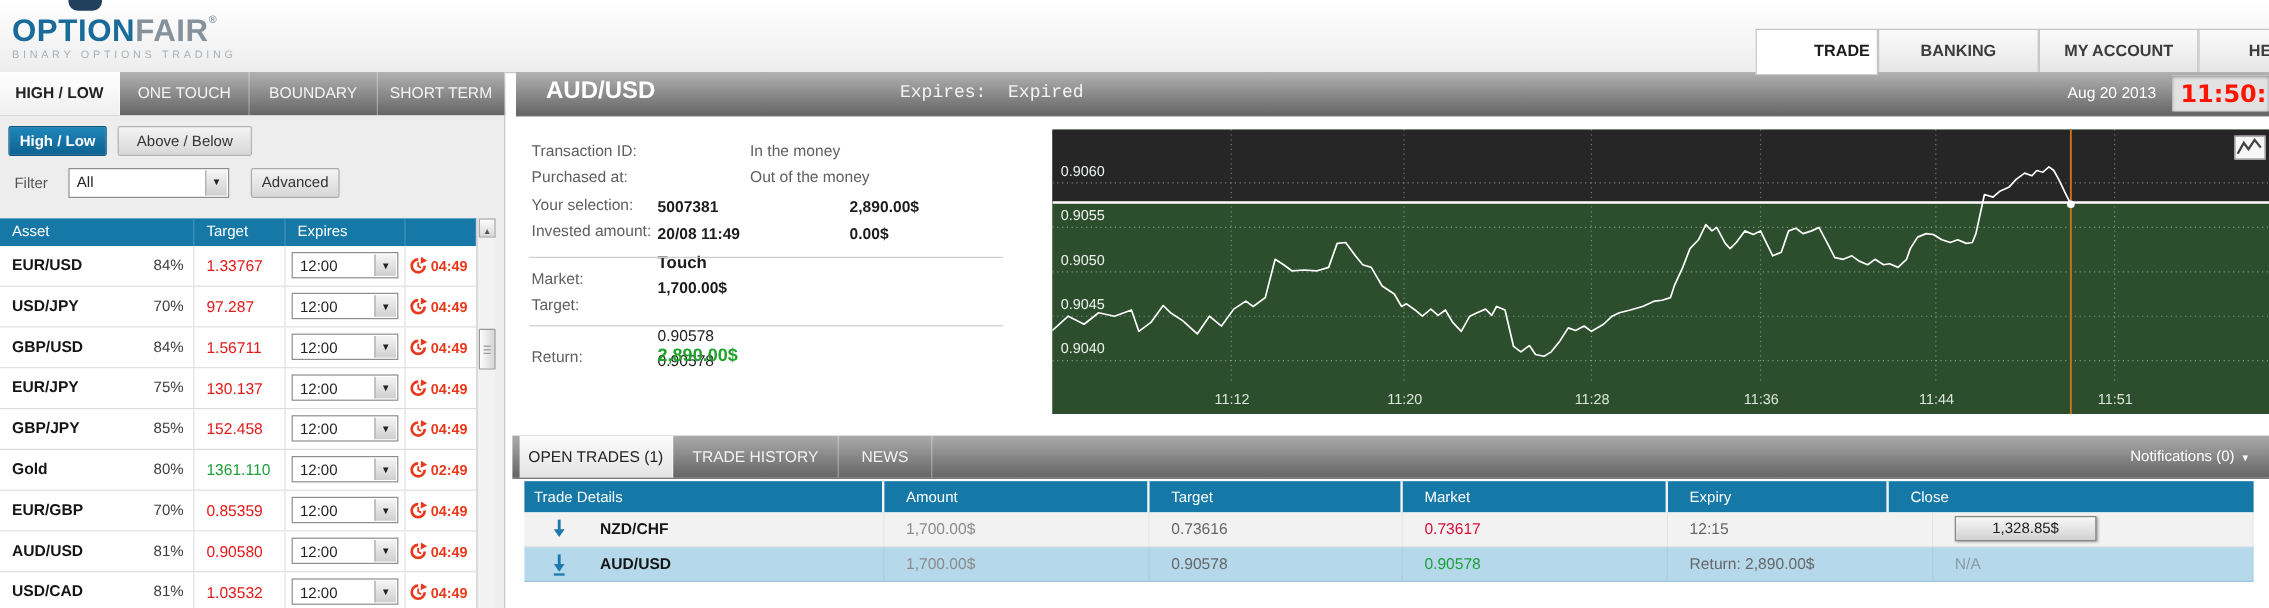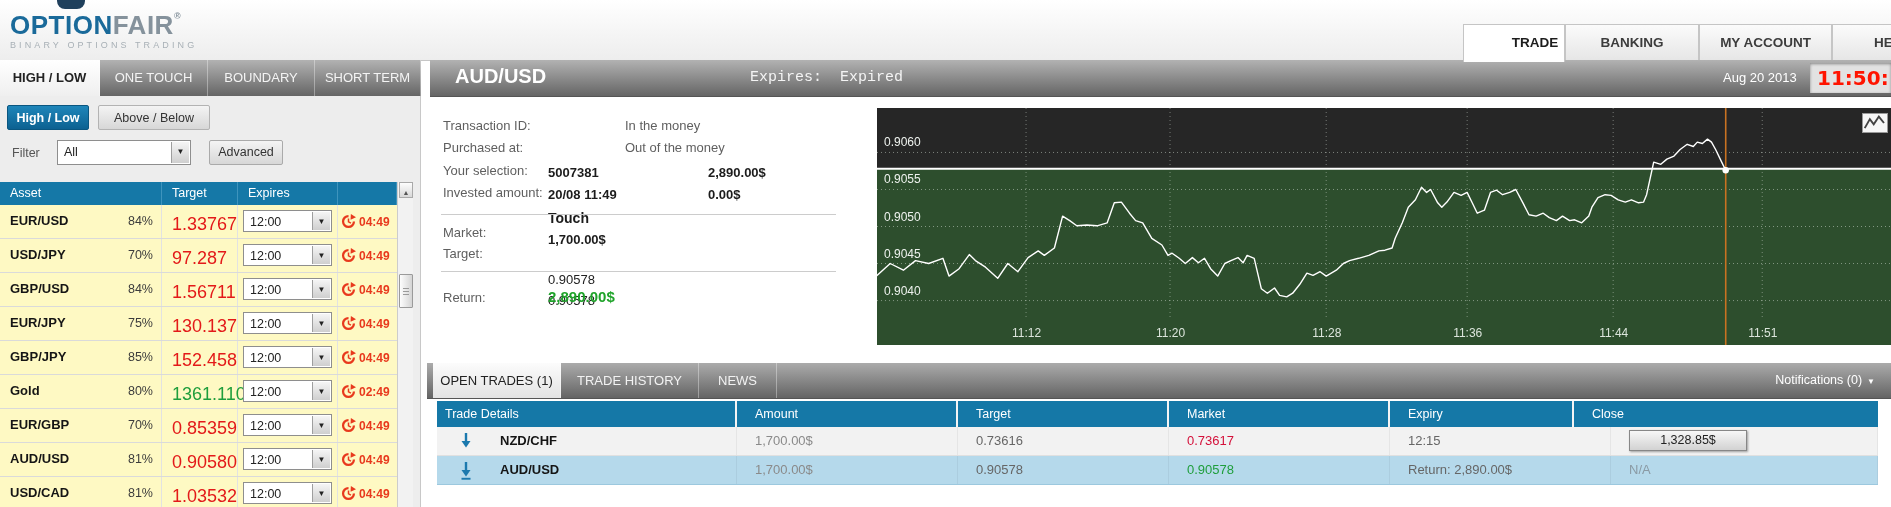--- a/index.html
+++ b/index.html
@@ -56,27 +56,27 @@
     background:linear-gradient(#f5f5f5,#cfcfcf);border-left:1px solid #9e9e9e;text-align:center;cursor:pointer;}
   .sel-btn b{font-size:8px;color:#222;line-height:20px;font-weight:normal;}
   #filter-select{left:57px;top:44px;width:134px;height:25px;}
   #advanced-btn{position:absolute;left:209px;top:44px;width:74px;height:25px;line-height:23px;
     background:linear-gradient(#f4f4f4,#d7d7d7);border:1px solid #aaa;border-radius:2px;text-align:center;
     font-size:12.5px;color:#333;box-sizing:border-box;cursor:pointer;}
   #asset-header{position:absolute;left:0;top:86px;width:397px;height:23px;background:#1578a7;display:flex;}
   #asset-header div{color:#fff;font-size:12.5px;line-height:23px;padding-left:10px;box-sizing:border-box;
     border-right:1px solid #3e94bd;}
   #asset-rows{position:absolute;left:0;top:109px;width:397px;height:302px;overflow:hidden;}
-  .arow{position:relative;height:33px;border-bottom:1px solid #dadada;background:#fef9c3;cursor:pointer;}
+  .arow{position:relative;height:33px;border-bottom:1px solid #dadada;background:#ffffff;cursor:pointer;}
   .arow .cell{position:absolute;top:0;height:100%;border-right:1px solid #e2e2e2;box-sizing:border-box;}
   .a-c1{left:0;width:162px;}  .a-c2{left:162px;width:76px;}
   .a-c3{left:238px;width:100px;} .a-c4{left:338px;width:59px;border-right:none!important;}
   .a-name{position:absolute;left:10px;top:8px;font-weight:bold;font-size:13px;color:#151515;}
   .a-pct{position:absolute;right:8px;top:9px;font-size:12.5px;color:#3c3c3c;}
-  .a-target{position:absolute;left:10px;top:9px;font-size:18px;}
+  .a-target{position:absolute;left:10px;top:9px;font-size:13px;}
   .red-txt{color:#e31919;} .green-txt{color:#1f9e3c;}
   .a-sel{left:5px;top:5px;width:89px;height:22px;}
   .a-clock{position:absolute;left:3px;top:9px;width:15px;height:15px;}
   .a-timer{position:absolute;left:21px;top:10px;font-size:12px;font-weight:bold;color:#e8391d;}
   
   #asset-scrollbar{position:absolute;left:397px;top:86px;width:16px;bottom:0;background:#f2f2f2;
     border-left:1px solid #ccc;box-sizing:border-box;}
   .sb-arrow{position:absolute;left:1px;right:0;height:16px;background:linear-gradient(#fdfdfd,#d8d8d8);
     border:1px solid #a9a9a9;box-sizing:border-box;text-align:center;cursor:pointer;}
   .sb-arrow b{font-size:7px;color:#555;line-height:14px;font-weight:normal;}

